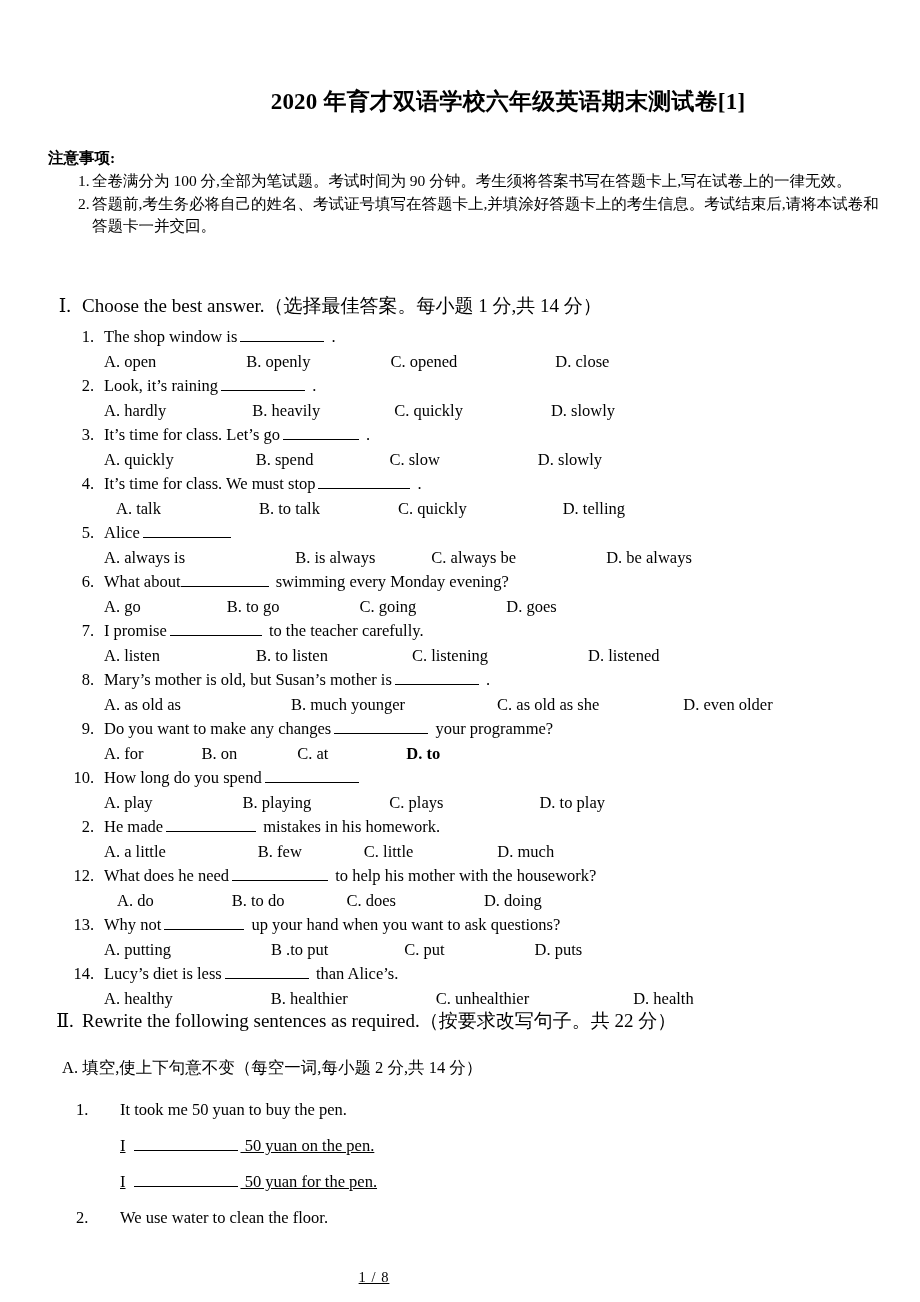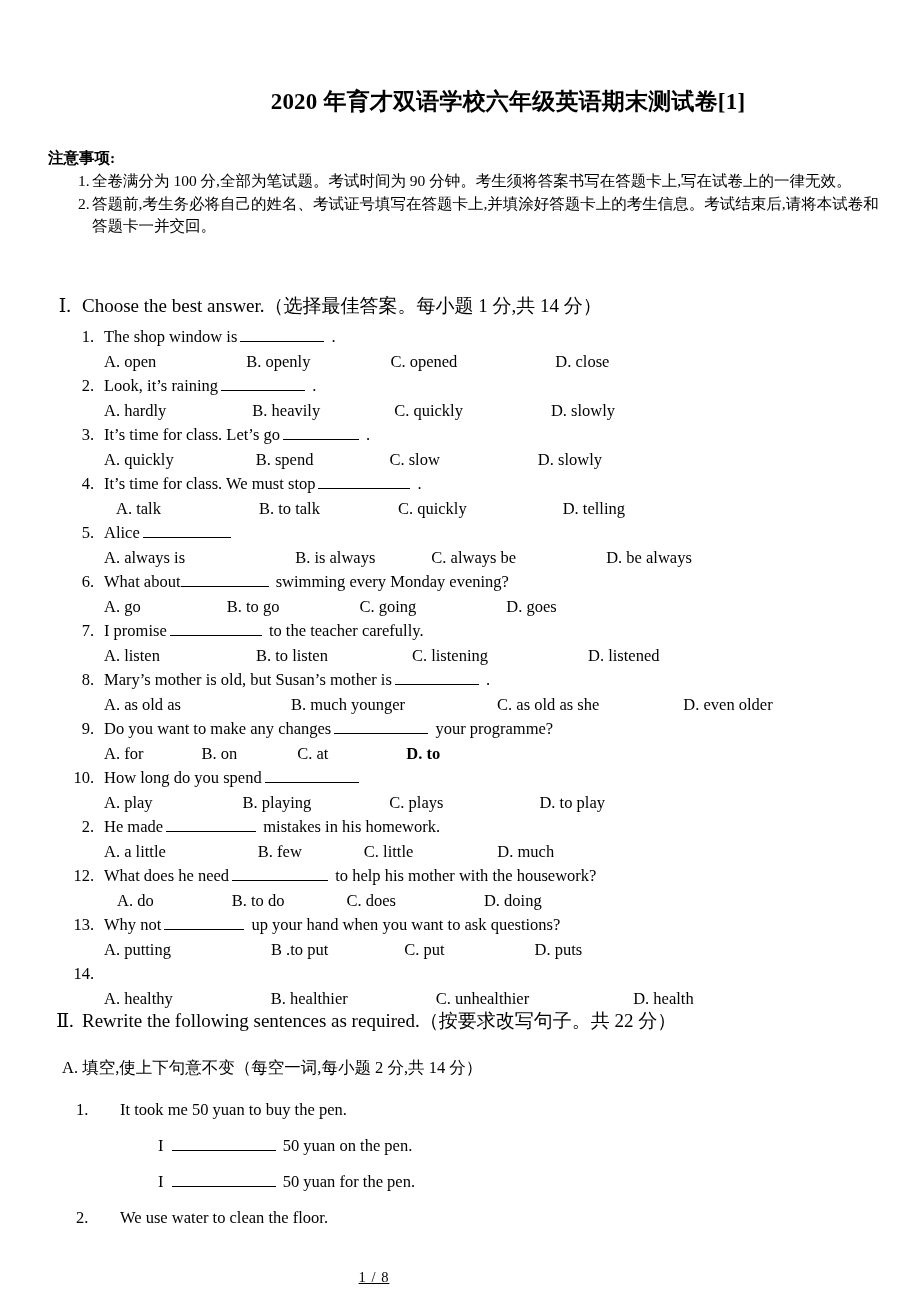--- a/index.html
+++ b/index.html
@@ -152,22 +152,23 @@
     left: 0;
     top: 0;
     width: 26px;
     text-align: left;
   }
   .rw-body {
     margin-left: 44px;
     display: inline-block;
   }
   .rw-sub {
-    margin-left: 82px;
-    display: inline-block;
+    margin-left: 44px;
+    display: inline-block;
+    text-decoration: underline;
   }
 
   
   .footer {
     position: absolute;
     bottom: 16px;
     left: 0;
     width: 748px;
     text-align: center;
     font-size: 14.5px;
@@ -247,21 +248,21 @@
       </div>
       <div class="q">
         <div class="q-stem"><span class="q-num">12.</span><span class="q-text"><span>What does he need</span><span class="blank" style="width: 96px;"></span><span> to help his mother with the housework?</span></span></div>
         <div class="q-opts"><span class="opt" style="margin-left: 13px;">A. do</span><span class="opt" style="margin-left: 78px;">B. to do</span><span class="opt" style="margin-left: 62px;">C. does</span><span class="opt" style="margin-left: 88px;">D. doing</span></div>
       </div>
       <div class="q">
         <div class="q-stem"><span class="q-num">13.</span><span class="q-text"><span>Why not</span><span class="blank" style="width: 80px;"></span><span> up your hand when you want to ask questions?</span></span></div>
         <div class="q-opts"><span class="opt" style="margin-left: 0px;">A. putting</span><span class="opt" style="margin-left: 100px;">B .to put</span><span class="opt" style="margin-left: 76px;">C. put</span><span class="opt" style="margin-left: 90px;">D. puts</span></div>
       </div>
       <div class="q">
-        <div class="q-stem"><span class="q-num">14.</span></div>
+        <div class="q-stem"><span class="q-num">14.</span><span class="q-text"><span>Lucy’s diet is less</span><span class="blank" style="width: 84px;"></span><span> than Alice’s.</span></span></div>
         <div class="q-opts"><span class="opt" style="margin-left: 0px;">A. healthy</span><span class="opt" style="margin-left: 98px;">B. healthier</span><span class="opt" style="margin-left: 88px;">C. unhealthier</span><span class="opt" style="margin-left: 104px;">D. health</span></div>
       </div>
     </div>
 
   <div class="section-head" style="top:1008px">
     <span class="roman">Ⅱ.</span><span>Rewrite the following sentences as required.（按要求改写句子。共 22 分）</span>
   </div>
 
   <div class="sub-head" style="top:1057px">A. 填空,使上下句意不变（每空一词,每小题 2 分,共 14 分）</div>
 

